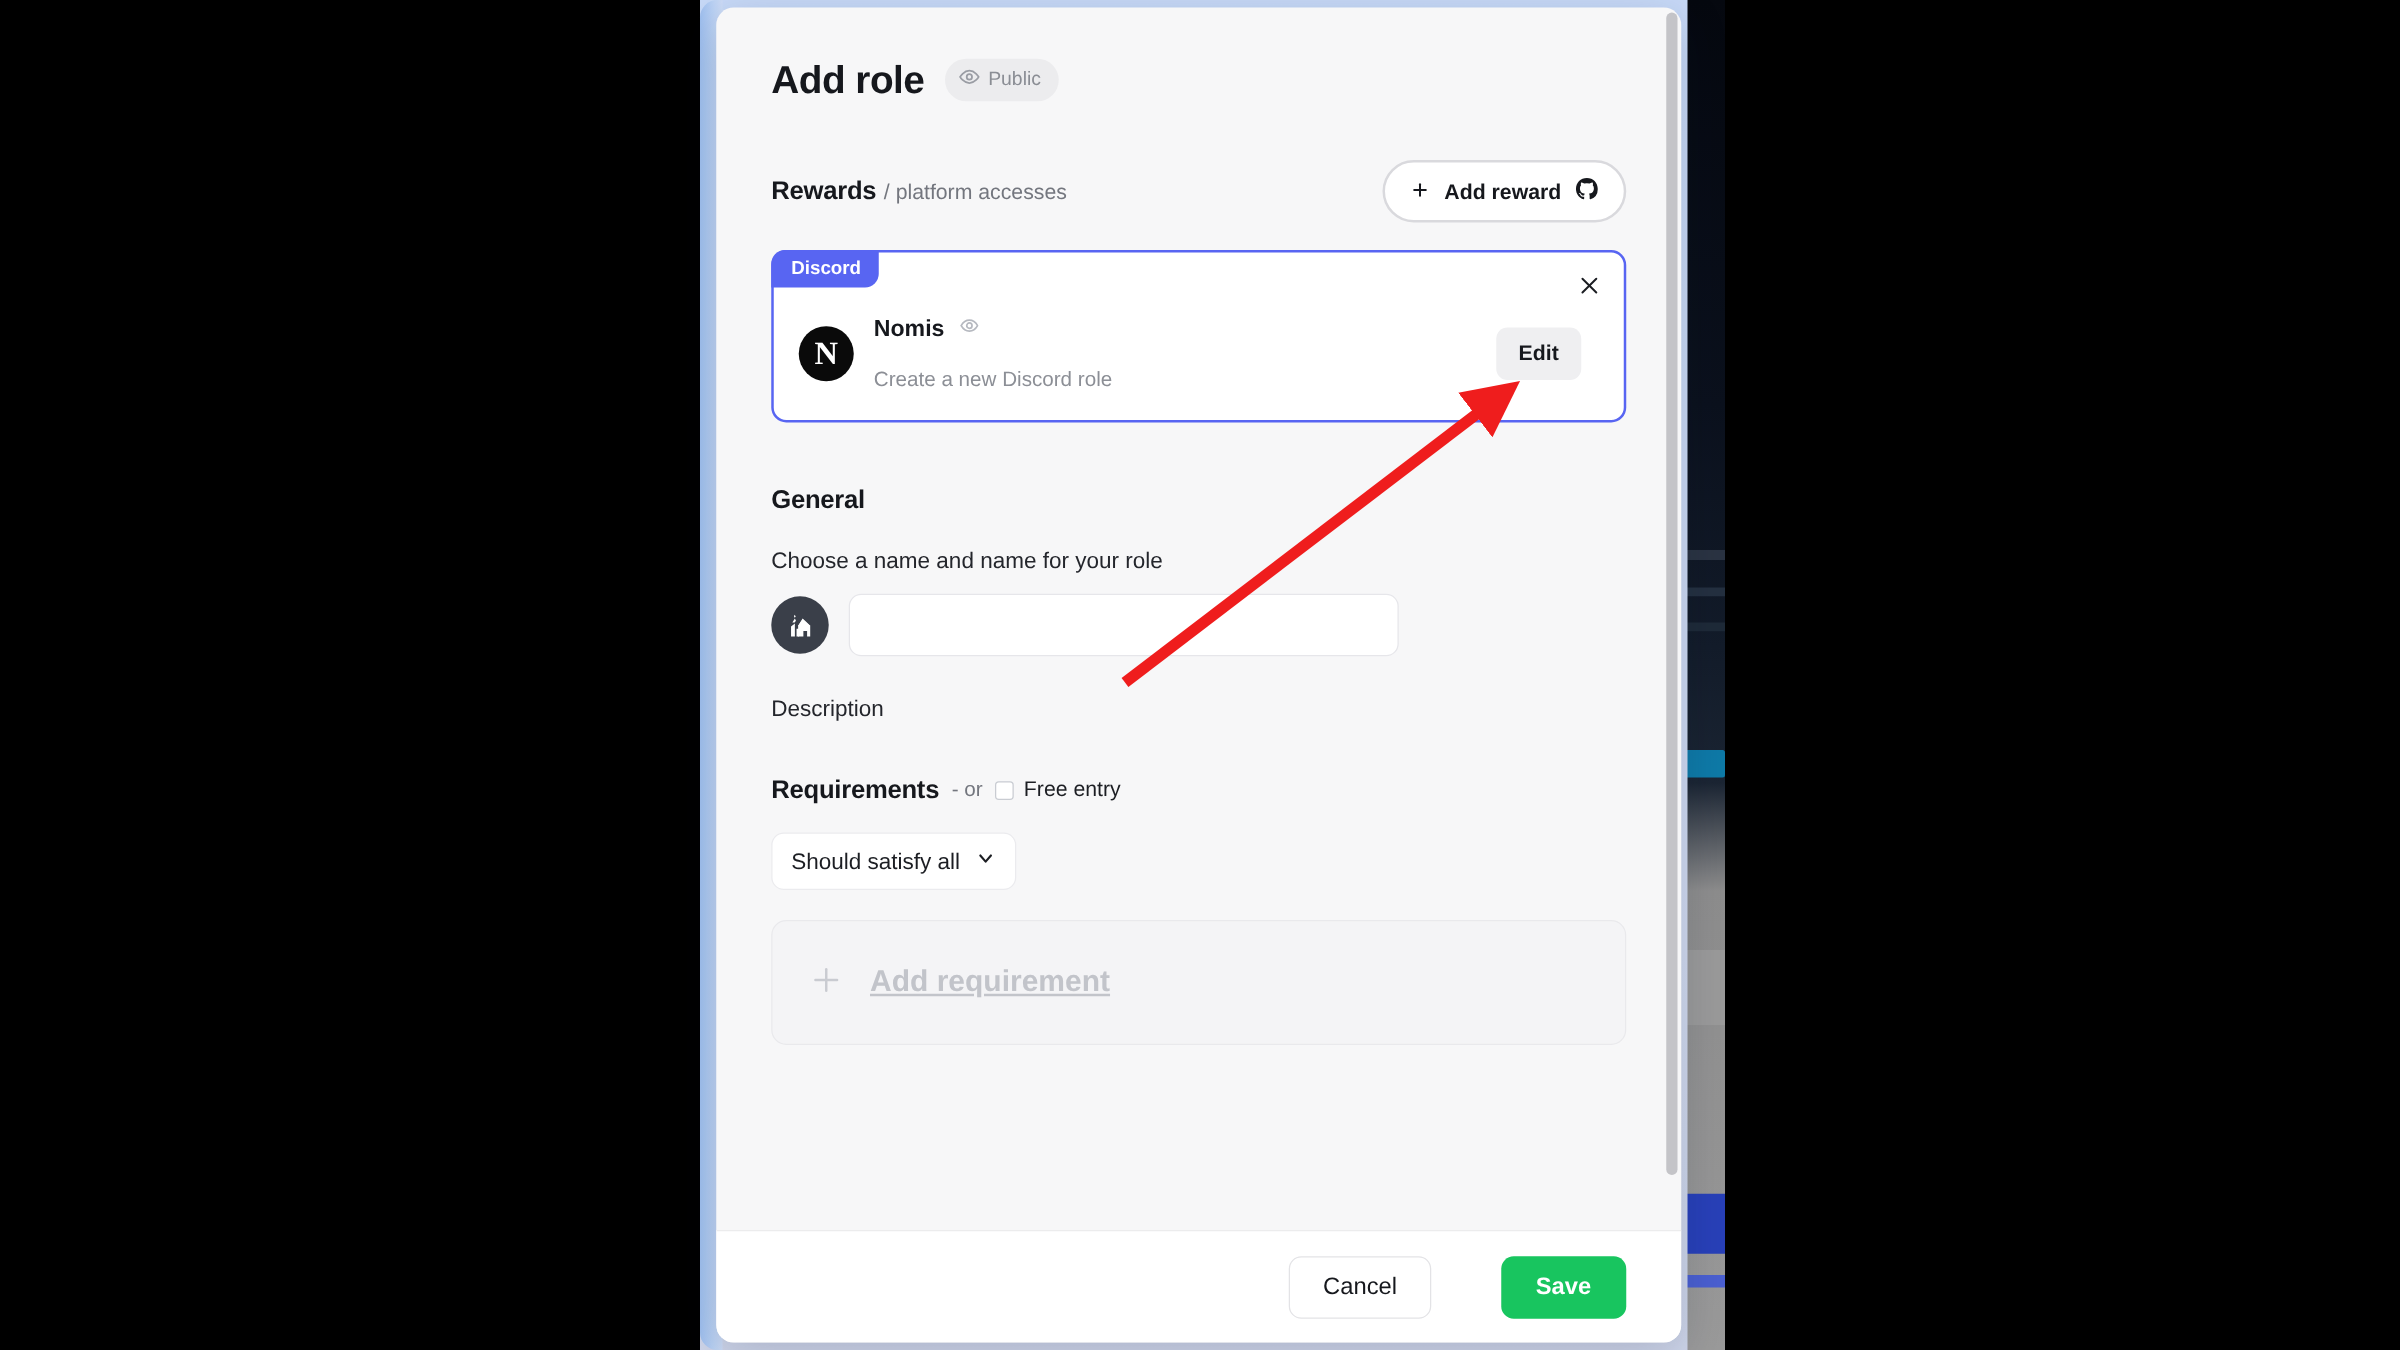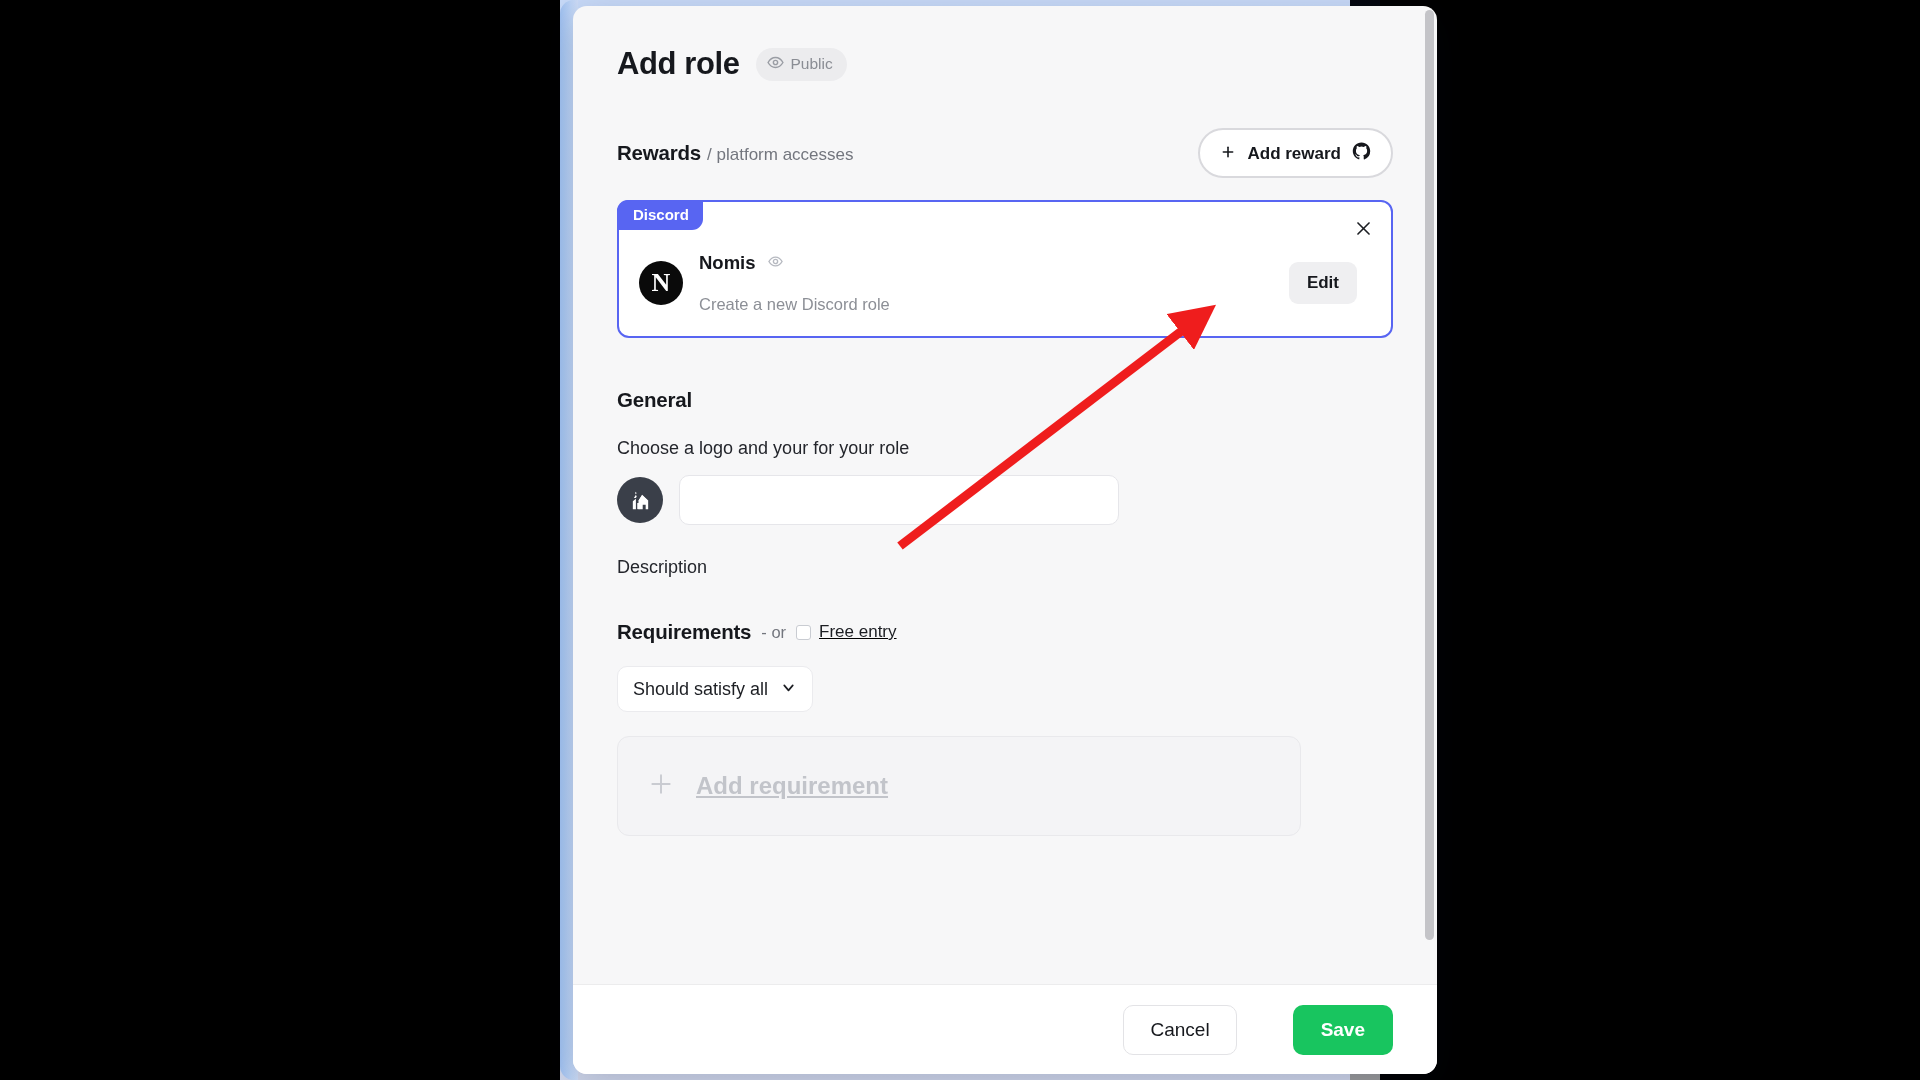--- a/index.html
+++ b/index.html
@@ -44,21 +44,21 @@
     position:absolute; left:560px; top:0; width:18px; height:1080px;
     background: linear-gradient(90deg, #9fc0ef 0%, #bcd3f5 60%, #cddcf6 100%);
     border-top-left-radius: 14px;
     border-bottom-left-radius: 14px;
   }
 
   
   #modal {
     position: absolute;
     left: 573px; top: 6px;
-    width: 864px; height: 1068px;
+    width: 772px; height: 1068px;
     background: #f7f7f8;
     border-radius: 14px;
     box-shadow: 0 10px 38px rgba(10,20,50,.18);
     overflow: hidden;
     display: flex; flex-direction: column;
   }
 
   #modal-scroll {
     flex: 1 1 auto;
     position: relative;
@@ -165,21 +165,21 @@
     background:#fff; border:1.5px solid #e6e6ea; border-radius: 10px;
     padding: 14px 16px; font-size: 18px; color:#16181d;
     font-family:"Liberation Sans", sans-serif;
     resize: vertical;
   }
   #description-input::placeholder { color:#9ca0a8; }
 
   
   #requirements-row { margin-top: 42px; display:flex; align-items:center; gap: 10px; }
   #requirements-or { font-size: 16.5px; color:#73767e; }
-  #free-entry-wrap { display:inline-flex; align-items:center; gap:8px; cursor:pointer;text-decoration:underline; }
+  #free-entry-wrap { display:inline-flex; align-items:center; gap:8px; cursor:pointer; }
   #free-entry-checkbox {
     width: 15px; height: 15px; border:1.5px solid #c9ccd2; border-radius:3px; background:#fff;
     display:inline-block;
   }
   #free-entry-label { font-size: 17px; color:#1c1e23; }
 
   #logic-select {
     margin-top: 22px;
     width: 196px; height: 46px;
     background:#fff; border:1.5px solid #ebebee; border-radius:10px;
@@ -316,21 +316,21 @@
               </div>
               <div id="reward-desc">Create a new Discord role</div>
             </div>
             <button id="reward-edit-button">Edit</button>
           </div>
         </div>
       </div>
 
       <div class="inner" id="general-section">
         <div class="section-heading">General</div>
-        <div id="logo-name-label">Choose a logo and your for your role</div>
+        <div id="logo-name-label">Choose a name and name for your role</div>
         <div id="logo-name-row">
           <button id="role-logo-button">
             <svg width="23" height="23" viewBox="0 0 24 24" fill="#ffffff">
               <path d="M4 21v-8.2l3.2-2.6V21H4zm1.1-11.6L7.2 6l.9 2-1.1 1.4H5.1zM6.4 4.2l.7-1.3.8 1.5-.8 1.1-.7-1.3z"></path>
               <path d="M8.6 21v-6.4h2.1V21H8.6z"></path>
               <path d="M13.6 6.6 20 12.3V21h-2.6v-4.6h-3.1V21H9.9v-8.7l3.7-5.7z"></path>
               <path d="M9.6 12.6 13.7 6l6.6 6.3H9.6z"></path>
             </svg>
           </button>
           <input id="role-name-input" type="text" placeholder="" style="">

